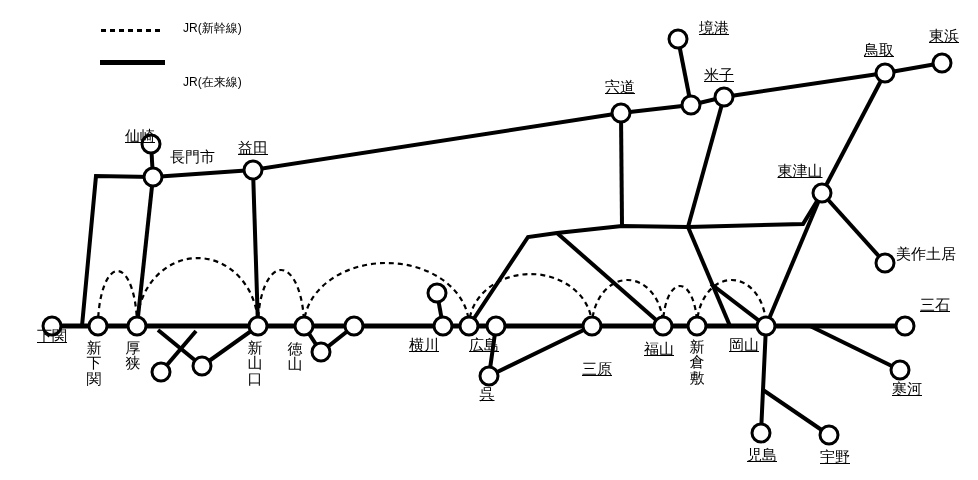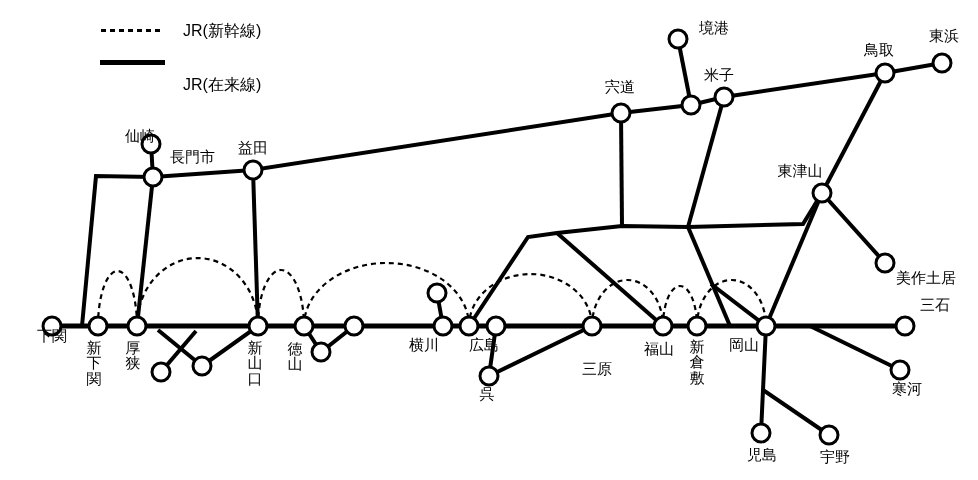--- a/index.html
+++ b/index.html
@@ -5,30 +5,30 @@
   html,body{margin:0;padding:0;background:#ffffff;}
   #stage{
     position:relative;width:978px;height:480px;background:#ffffff;overflow:hidden;
     font-family:"Liberation Sans","DejaVu Sans",sans-serif;color:#000;
   }
   #map-svg{position:absolute;left:0;top:0;width:978px;height:480px;}
   .st-label{
     position:absolute;font-size:15px;line-height:1.1;white-space:nowrap;
     color:#000;letter-spacing:0px;text-align:center;
   }
-  .st-label.center{transform:translateX(-50%);text-align:left;}
+  .st-label.center{transform:translateX(-50%);text-align:left;text-decoration:underline;}
   .st-label.vertical{
     transform:translateX(-50%);width:1.05em;word-break:break-all;
     white-space:normal;text-align:center;line-height:1.02;
   }
   .legend-line{position:absolute;}
   #legend-dash{left:101px;top:29px;width:62px;height:3px;
     background:repeating-linear-gradient(90deg,#000 0 5px,transparent 5px 9px);}
   #legend-solid{left:100px;top:60px;width:65px;height:5px;background:#000;}
-  .legend-label{position:absolute;font-size:16px;line-height:1.1;text-align:right;}
+  .legend-label{position:absolute;font-size:12px;line-height:1.1;text-align:right;}
   #legend-label-shinkansen{left:183px;top:22px;}
   #legend-label-zairai{left:183px;top:54px;margin-top:22px;}
 </style>
 </head>
 <body>
 
 <div id="stage">
   <svg id="map-svg" viewBox="0 0 978 480">
       <polyline points="52,326 905,326" fill="none" stroke="#000000" stroke-width="5"></polyline>
       <polyline points="82,326 96,176 153,177" fill="none" stroke="#000000" stroke-width="4"></polyline>
@@ -115,21 +115,21 @@
       <div class="st-label center" style="left: 597px; top: 361px;">三原</div>
       <div class="st-label center" style="left: 659px; top: 341px;">福山</div>
       <div class="st-label vertical" style="left: 697px; top: 339px;">新倉敷</div>
       <div class="st-label center" style="left: 744px; top: 337px;">岡山</div>
       <div class="st-label center" style="left: 620px; top: 79px;">宍道</div>
       <div class="st-label center" style="left: 719px; top: 67px;">米子</div>
       <div class="st-label center" style="left: 714px; top: 20px;">境港</div>
       <div class="st-label center" style="left: 879px; top: 42px;">鳥取</div>
       <div class="st-label center" style="left: 944px; top: 28px;">東浜</div>
       <div class="st-label center" style="left: 800px; top: 163px;">東津山</div>
-      <div class="st-label left" style="left: 896px; top: 270px;">美作土居</div>
+      <div class="st-label left" style="left: 896px; top: 246px;">美作土居</div>
       <div class="st-label center" style="left: 905px; top: 297px; margin-left: 30px;">三石</div>
       <div class="st-label center" style="left: 907px; top: 381px;">寒河</div>
       <div class="st-label center" style="left: 762px; top: 447px;">児島</div>
       <div class="st-label center" style="left: 835px; top: 449px;">宇野</div>
     </div>
   <div id="legend">
     <div id="legend-dash" class="legend-line"></div>
     <span id="legend-label-shinkansen" class="legend-label">JR(新幹線)</span>
     <div id="legend-solid" class="legend-line"></div>
     <span id="legend-label-zairai" class="legend-label">JR(在来線)</span>

